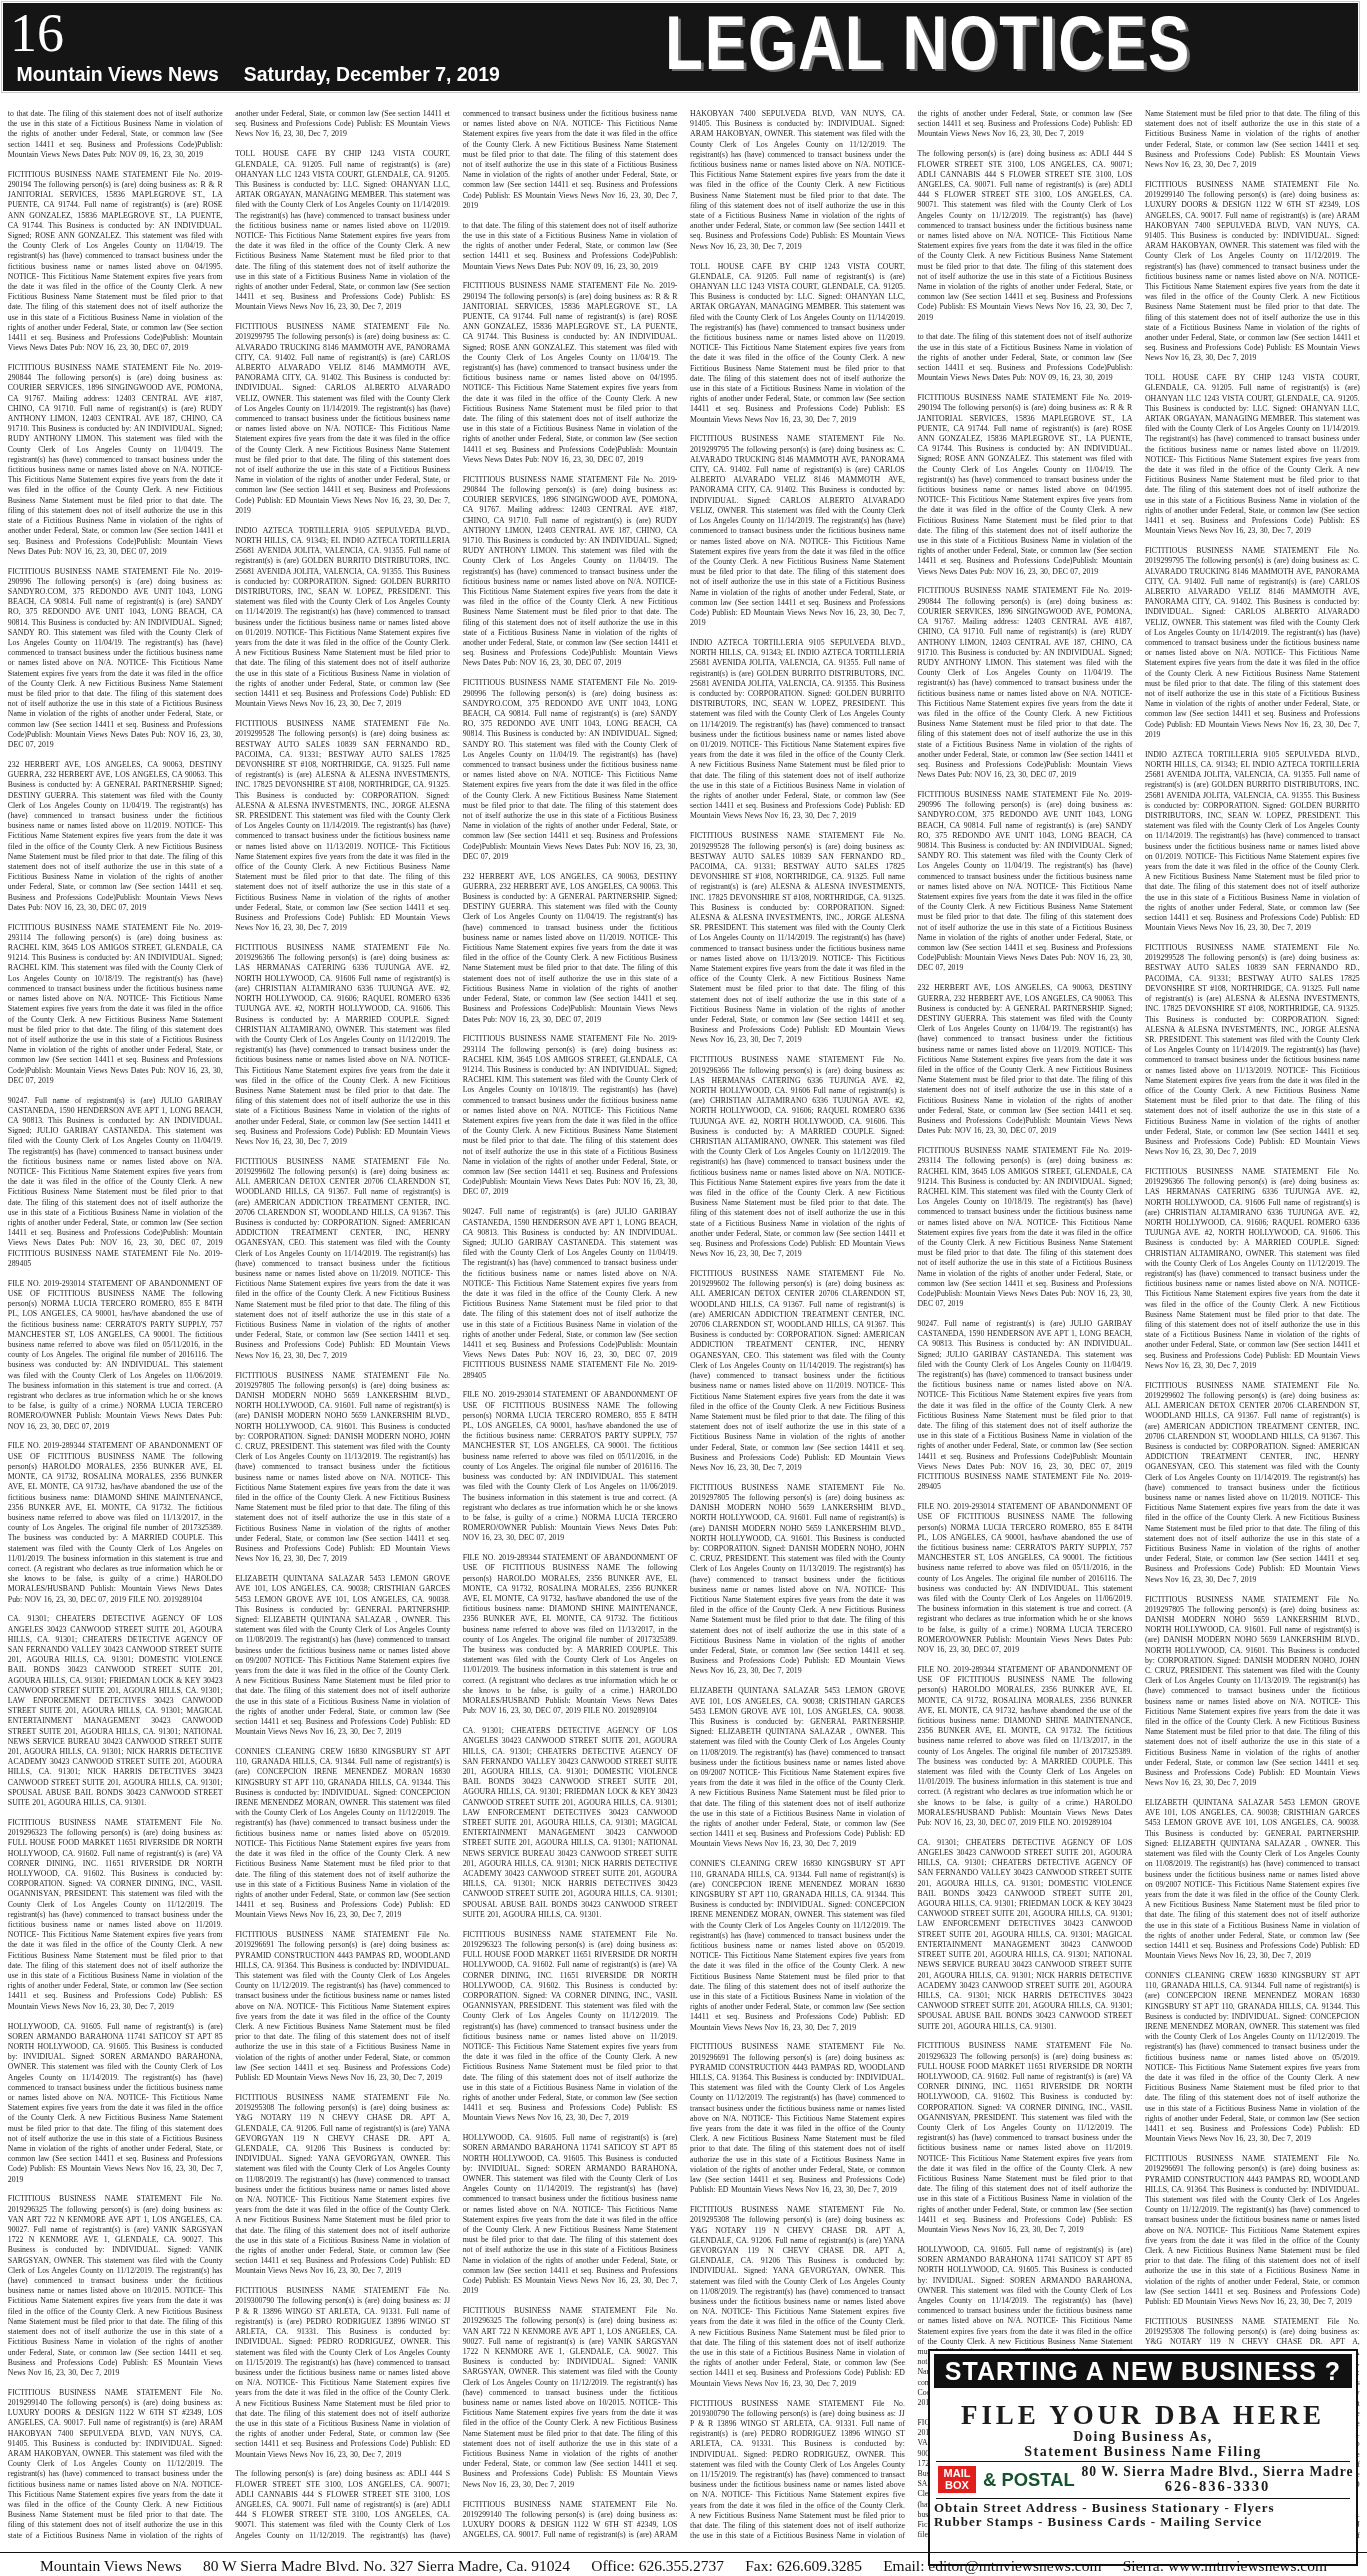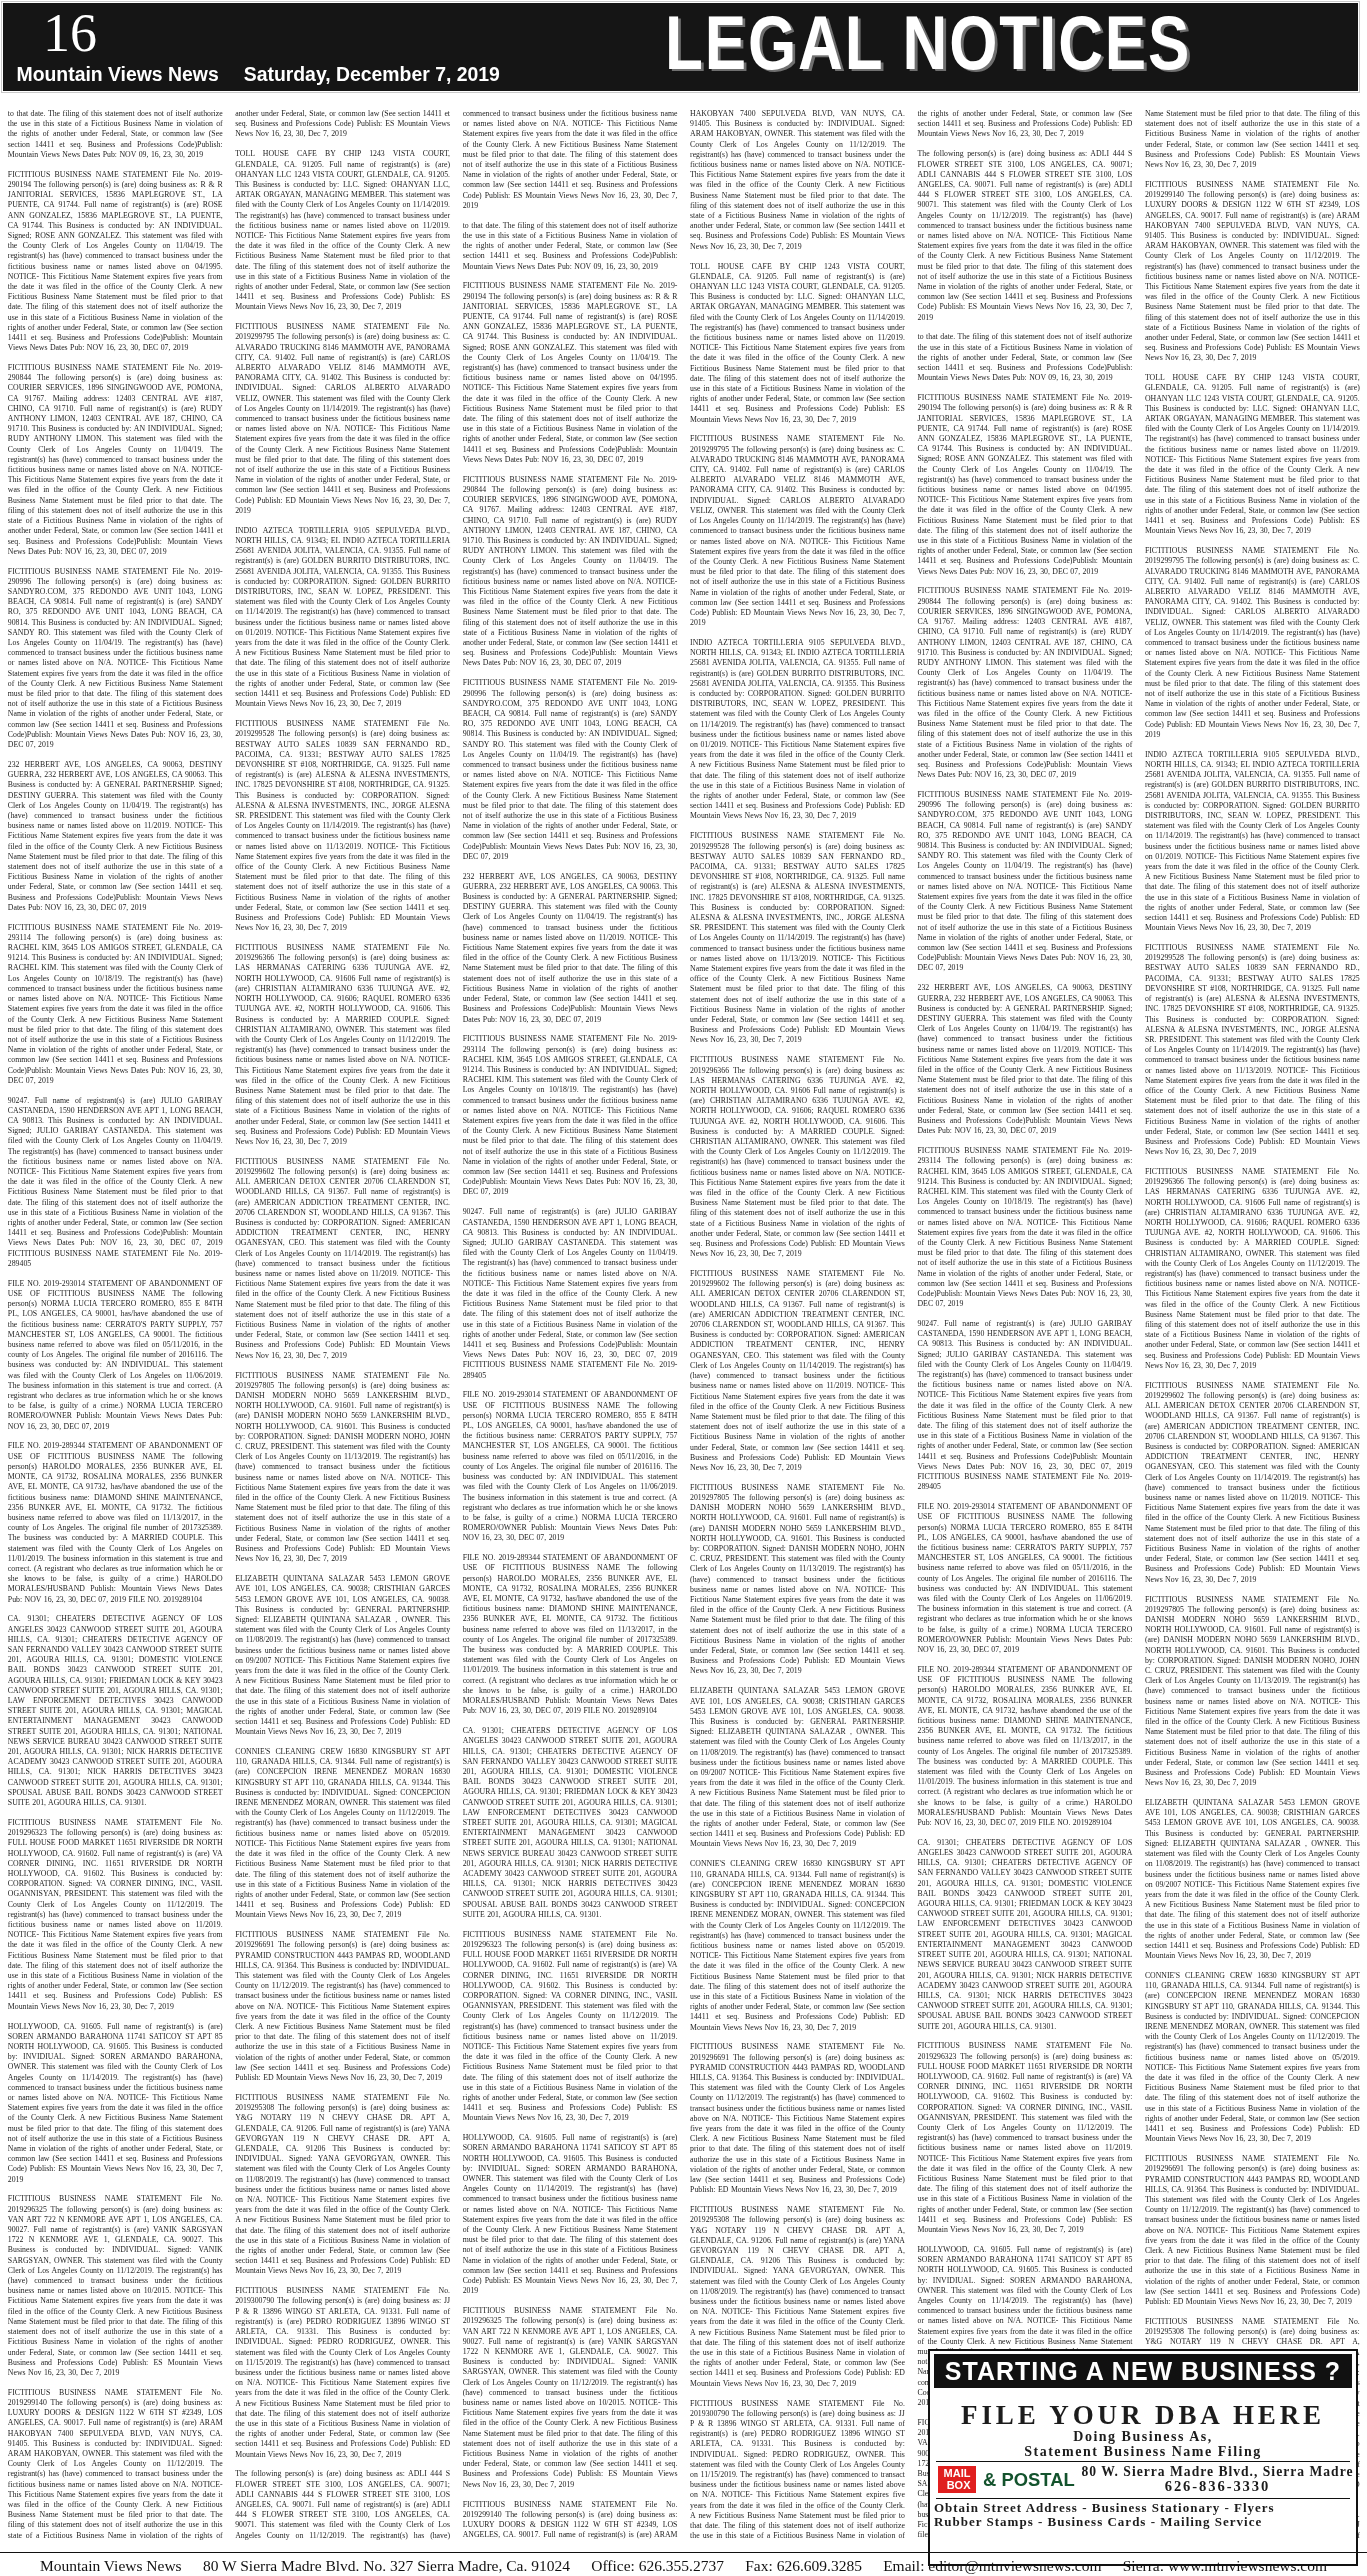--- a/index.html
+++ b/index.html
@@ -7,21 +7,21 @@
     width:1367px;height:2576px;position:relative;overflow:hidden;
     background:#ffffff;font-family:"Liberation Serif",serif;color:#1c1c1c;
   }
   
   .masthead-bar{
     position:absolute;left:1.9px;top:1.9px;width:1357px;height:90px;
     background:#151515;border:1.9px solid #ffffff;outline:1px solid #c9c9c9;
     box-sizing:border-box;
   }
   .page-number{
-    position:absolute;left:40px;top:0px;color:#ffffff;
+    position:absolute;left:7px;top:0px;color:#ffffff;
     font-family:"Liberation Serif",serif;font-size:54px;line-height:60px;font-weight:normal;
   }
   .page-title{
     position:absolute;left:662px;top:2.9px;color:#ffffff;
     font-family:"Liberation Sans",sans-serif;font-weight:bold;font-size:62px;line-height:62px;
     letter-spacing:1.9px;transform:scaleY(1.22);transform-origin:top left;
     text-shadow:2.9px 1px 0 #6f6f6f;white-space:nowrap;
   }
   .masthead-line{
     position:absolute;left:13.6px;bottom:4.9px;color:#ffffff;
@@ -49,21 +49,21 @@
   }
   .ad-dba{
     text-align:center;font-weight:bold;font-size:27px;line-height:28px;
     letter-spacing:3.9px;margin-top:13px;white-space:nowrap;
   }
   .ad-sub{text-align:center;font-weight:bold;font-size:14px;line-height:15px;letter-spacing:1.5px;}
   .ad-rule{border-top:1.9px solid #111111;margin:1.9px 1.9px;}
   .ad-row{display:flex;align-items:center;gap:6.8px;padding:1px 3.9px;}
   .mailbox{
     background:#e01f1f;color:#ffffff;font-family:"Liberation Sans",sans-serif;
-    font-weight:bold;font-size:11px;line-height:11.7px;padding:1.9px 5.8px;text-align:right;
+    font-weight:bold;font-size:11px;line-height:11.7px;padding:1.9px 5.8px;text-align:center;
   }
   .postal{color:#14532d;font-family:"Liberation Sans",sans-serif;font-weight:bold;font-size:18.4px;white-space:nowrap;}
   .ad-contact{flex:1;text-align:center;font-weight:bold;}
   .ad-addr{font-size:13.6px;line-height:14.6px;letter-spacing:1px;white-space:nowrap;text-align:right;}
   .ad-phone{font-size:14.6px;line-height:15.5px;letter-spacing:1.9px;}
   .ad-services{text-align:left;font-weight:bold;font-size:13px;line-height:14.6px;letter-spacing:1px;white-space:nowrap;}
   
   .footer-rule{position:absolute;left:0;top:2552px;width:1367px;border-top:1.9px solid #111111;}
   .footer{
     position:absolute;left:0;top:2557px;width:1367px;text-align:center;

